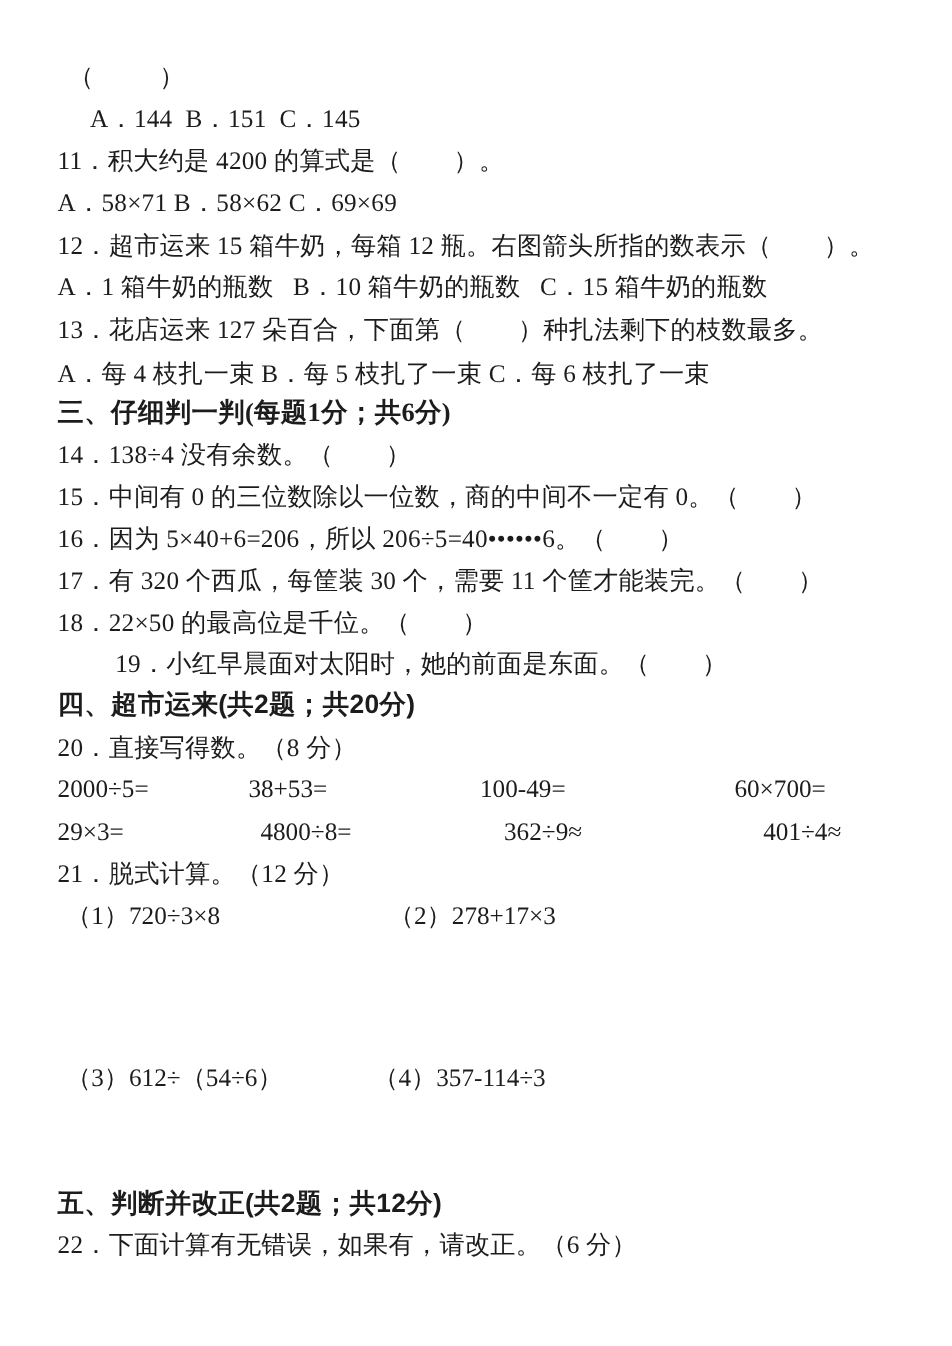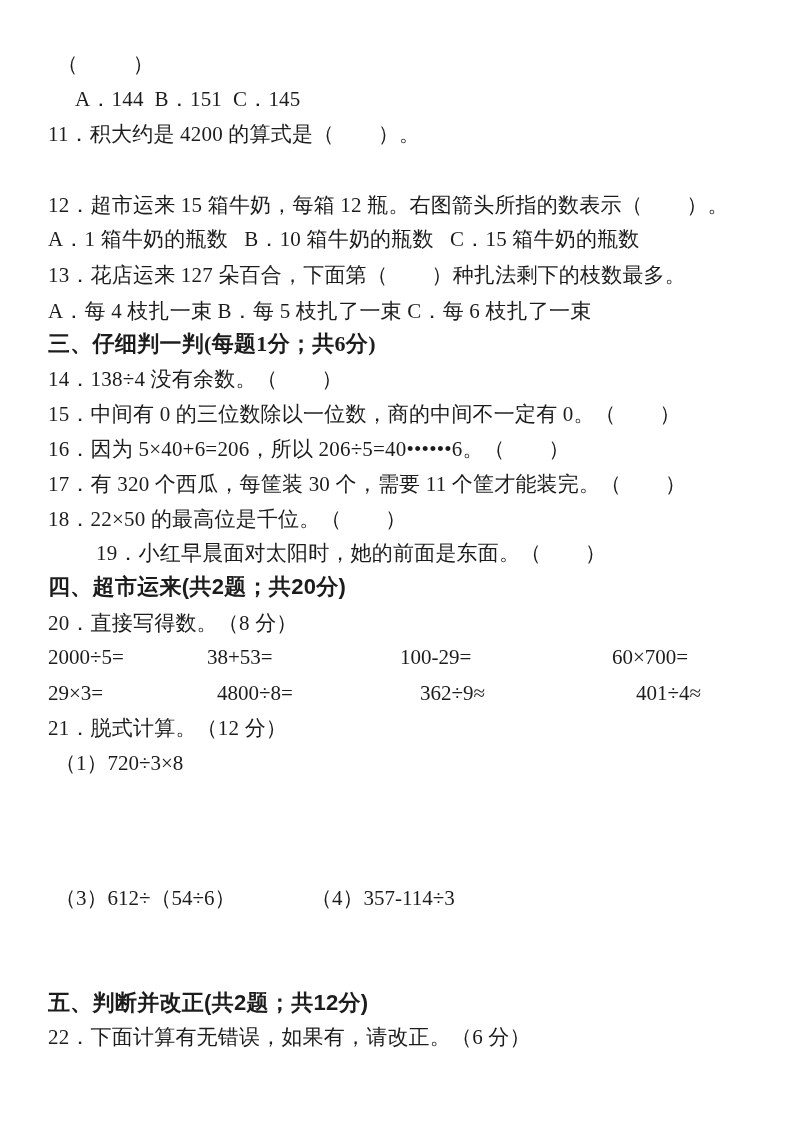--- a/index.html
+++ b/index.html
@@ -39,53 +39,55 @@
   .row span { position: absolute; top: 0; }
 </style>
 </head>
 <body>
 
 <div class="page">
 
   <div class="line" style="top:50px; left:57px;">（          ）</div>
   <div class="line" style="top:85px;margin-left:27px;">A．144  B．151  C．145</div>
   <div class="line" style="top:120px;">11．积大约是 4200 的算式是（        ）。</div>
+  <div class="line" style="top:155px;">A．58×71 B．58×62 C．69×69</div>
   <div class="line" style="top:191px;">12．超市运来 15 箱牛奶，每箱 12 瓶。右图箭头所指的数表示（        ）。</div>
   <div class="line" style="top:225px;">A．1 箱牛奶的瓶数   B．10 箱牛奶的瓶数   C．15 箱牛奶的瓶数</div>
   <div class="line" style="top:261px;">13．花店运来 127 朵百合，下面第（        ）种扎法剩下的枝数最多。</div>
   <div class="line" style="top:297px;">A．每 4 枝扎一束 B．每 5 枝扎了一束 C．每 6 枝扎了一束</div>
 
   <div class="line heading" style="top:330px;font-family:Liberation Serif, serif;">三、仔细判一判(每题1分；共6分)</div>
   <div class="line" style="top:365px;">14．138÷4 没有余数。（        ）</div>
   <div class="line" style="top:400px;">15．中间有 0 的三位数除以一位数，商的中间不一定有 0。（        ）</div>
   <div class="line" style="top:435px;">16．因为 5×40+6=206，所以 206÷5=40••••••6。（        ）</div>
   <div class="line" style="top:470px;">17．有 320 个西瓜，每筐装 30 个，需要 11 个筐才能装完。（        ）</div>
   <div class="line" style="top:505px;">18．22×50 的最高位是千位。（        ）</div>
   <div class="line" style="top:539px;margin-left:48px;">19．小红早晨面对太阳时，她的前面是东面。（        ）</div>
 
   <div class="line heading" style="top:573px;">四、超市运来(共2题；共20分)</div>
   <div class="line" style="top:609px;">20．直接写得数。（8 分）</div>
 
   <div class="row" style="top:643px;">
     <span style="left:48px;">2000÷5=</span>
     <span style="left:207px;">38+53=</span>
-    <span style="left:400px;">100-29=</span>
+    <span style="left:400px;">100-49=</span>
     <span style="left:612px;">60×700=</span>
   </div>
   <div class="row" style="top:679px;">
     <span style="left:48px;">29×3=</span>
     <span style="left:217px;">4800÷8=</span>
     <span style="left:420px;">362÷9≈</span>
     <span style="left:636px;">401÷4≈</span>
   </div>
 
   <div class="line" style="top:714px;">21．脱式计算。（12 分）</div>
 
   <div class="row" style="top:749px;">
     <span style="left:55px;">（1）720÷3×8</span>
+    <span style="left:324px;">（2）278+17×3</span>
   </div>
   <div class="row" style="top:884px;">
     <span style="left:55px;">（3）612÷（54÷6）</span>
     <span style="left:311px;">（4）357-114÷3</span>
   </div>
 
   <div class="line heading" style="top:989px;">五、判断并改正(共2题；共12分)</div>
   <div class="line" style="top:1023px;">22．下面计算有无错误，如果有，请改正。（6 分）</div>
 
 </div>

